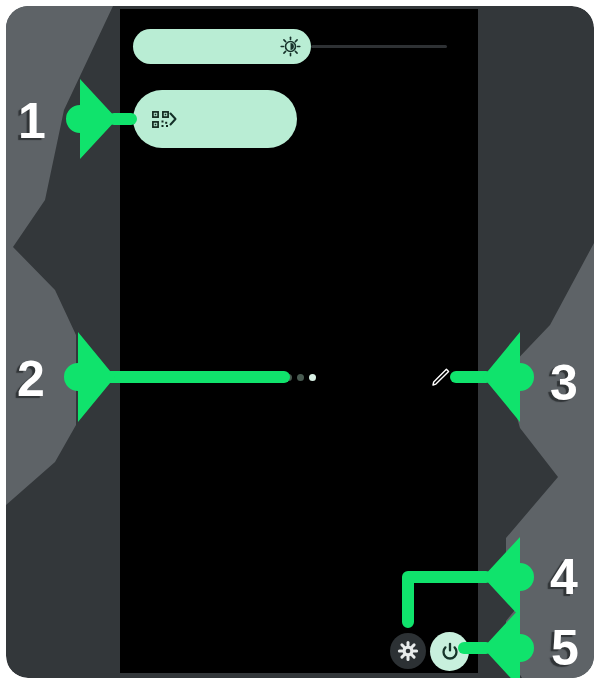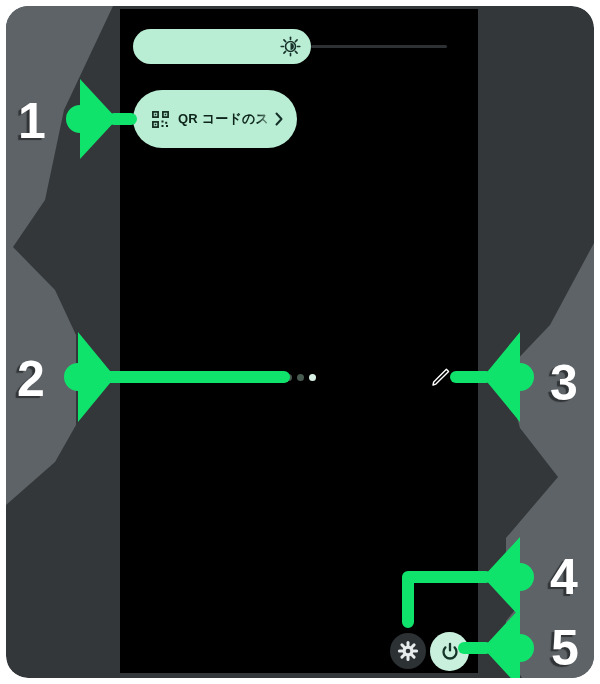--- a/index.html
+++ b/index.html
@@ -115,21 +115,20 @@
         <g fill="#11281e">
           <rect x="2.7" y="2.7" width="1.6" height="1.6"></rect>
           <rect x="12.7" y="2.7" width="1.6" height="1.6"></rect>
           <rect x="2.7" y="12.7" width="1.6" height="1.6"></rect>
           <rect x="9.5" y="9.5" width="2" height="2"></rect>
           <rect x="13.2" y="10.8" width="2" height="2"></rect>
           <rect x="9.5" y="14" width="2" height="2"></rect>
           <rect x="14" y="14" width="2" height="2"></rect>
         </g>
       </svg>
-      <span class="qr-label">QR コードのス</span>
       <svg width="8" height="14" viewBox="0 0 8 14">
         <path d="M1.5,1.5 L6.5,7 L1.5,12.5" fill="none" stroke="#143028" stroke-width="2" stroke-linecap="round" stroke-linejoin="round"></path>
       </svg>
     </div>
 
     <div class="dots">
       <span class="dot"></span>
       <span class="dot"></span>
       <span class="dot active"></span>
     </div>

